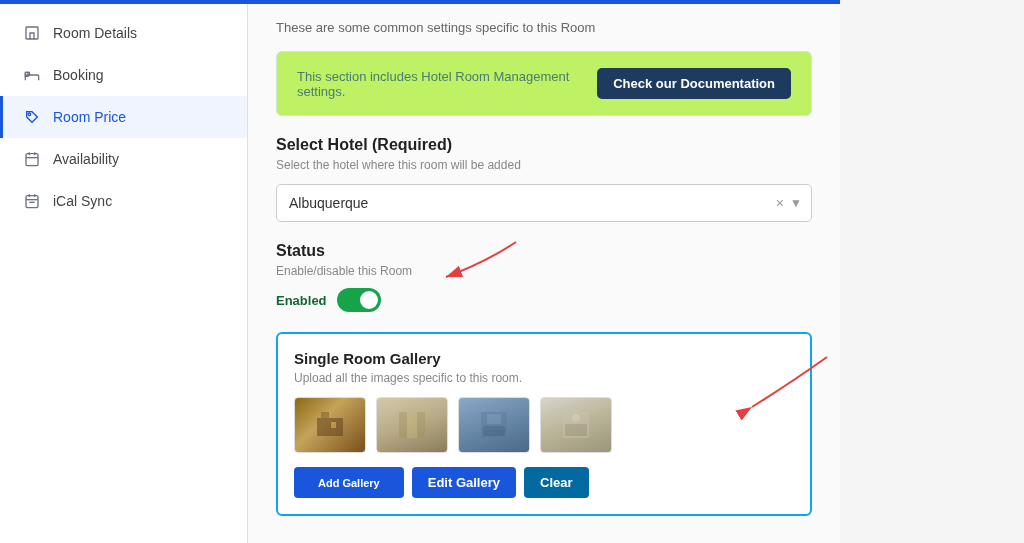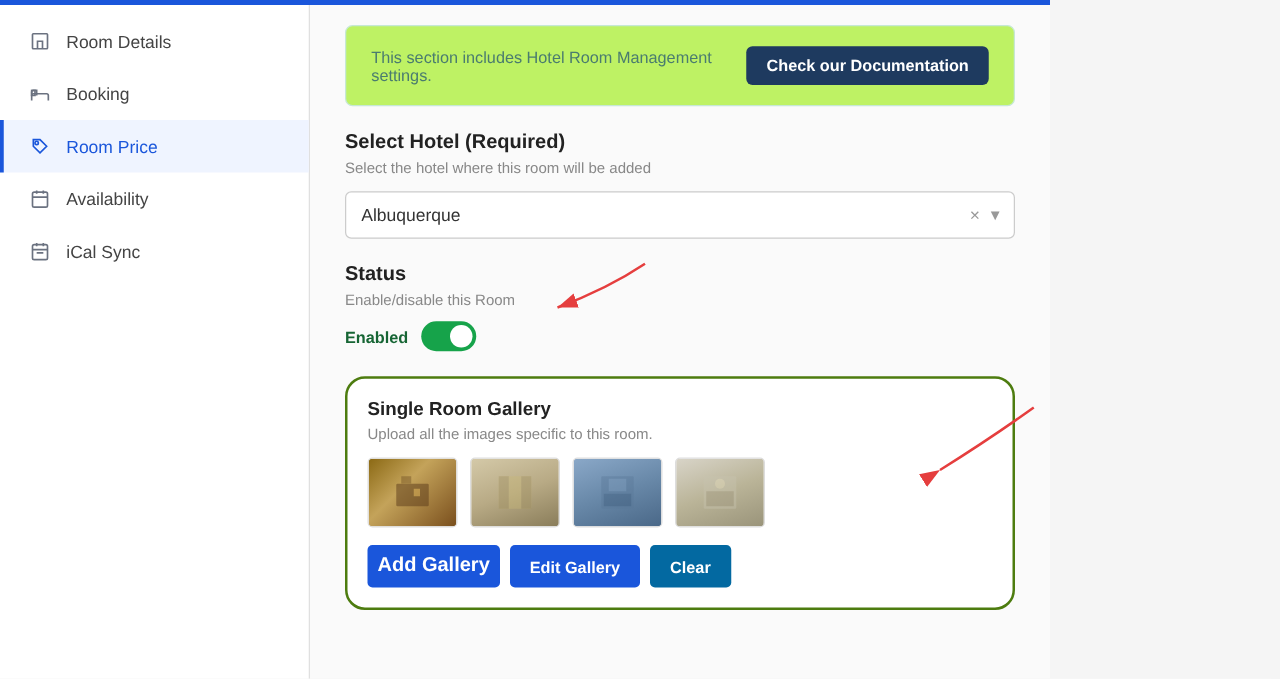--- a/index.html
+++ b/index.html
@@ -157,22 +157,22 @@
       top: 3px;
       right: 3px;
       width: 18px;
       height: 18px;
       background: #fff;
       border-radius: 50%;
     }
 
     
     .gallery-box {
-      border: 2px solid #4d7c0f;
-      border-radius: 16px;
+      border: 2px solid #0ea5e9;
+      border-radius: 6px;
       padding: 16px;
       background: #fff;
       position: relative;
     }
     .gallery-title {
       font-size: 15px;
       font-weight: 700;
       color: #222;
       margin-bottom: 4px;
     }
@@ -200,22 +200,22 @@
     }
     .gallery-buttons {
       display: flex;
       gap: 8px;
     }
     .btn-add-gallery {
       background: #1a56db;
       color: #fff;
       border: none;
       border-radius: 4px;
-      padding: 8px 8px;
-      font-size: 16px;
+      padding: 8px 24px;
+      font-size: 11px;
       font-weight: 600;
       cursor: pointer;
     }
     .btn-edit-gallery {
       background: #1a56db;
       color: #fff;
       border: none;
       border-radius: 4px;
       padding: 8px 16px;
       font-size: 13px;
@@ -296,20 +296,21 @@
               <line x1="8" y1="2" x2="8" y2="6"></line>
               <line x1="3" y1="10" x2="21" y2="10"></line>
               <line x1="8" y1="14" x2="16" y2="14"></line>
             </svg>
         </span>
         <span>iCal Sync</span>
       </div>
     </div>
 
     <div class="main" style="position:relative;">
+      <p class="page-subtitle">These are some common settings specific to this Room</p>
 
       <div class="info-box">
         <span class="info-box-text">This section includes Hotel Room Management settings.</span>
         <button class="doc-button">Check our Documentation</button>
       </div>
 
       <div>
         <div class="section-title">Select Hotel (Required)</div>
         <div class="section-desc">Select the hotel where this room will be added</div>
         <div class="select-wrapper">

